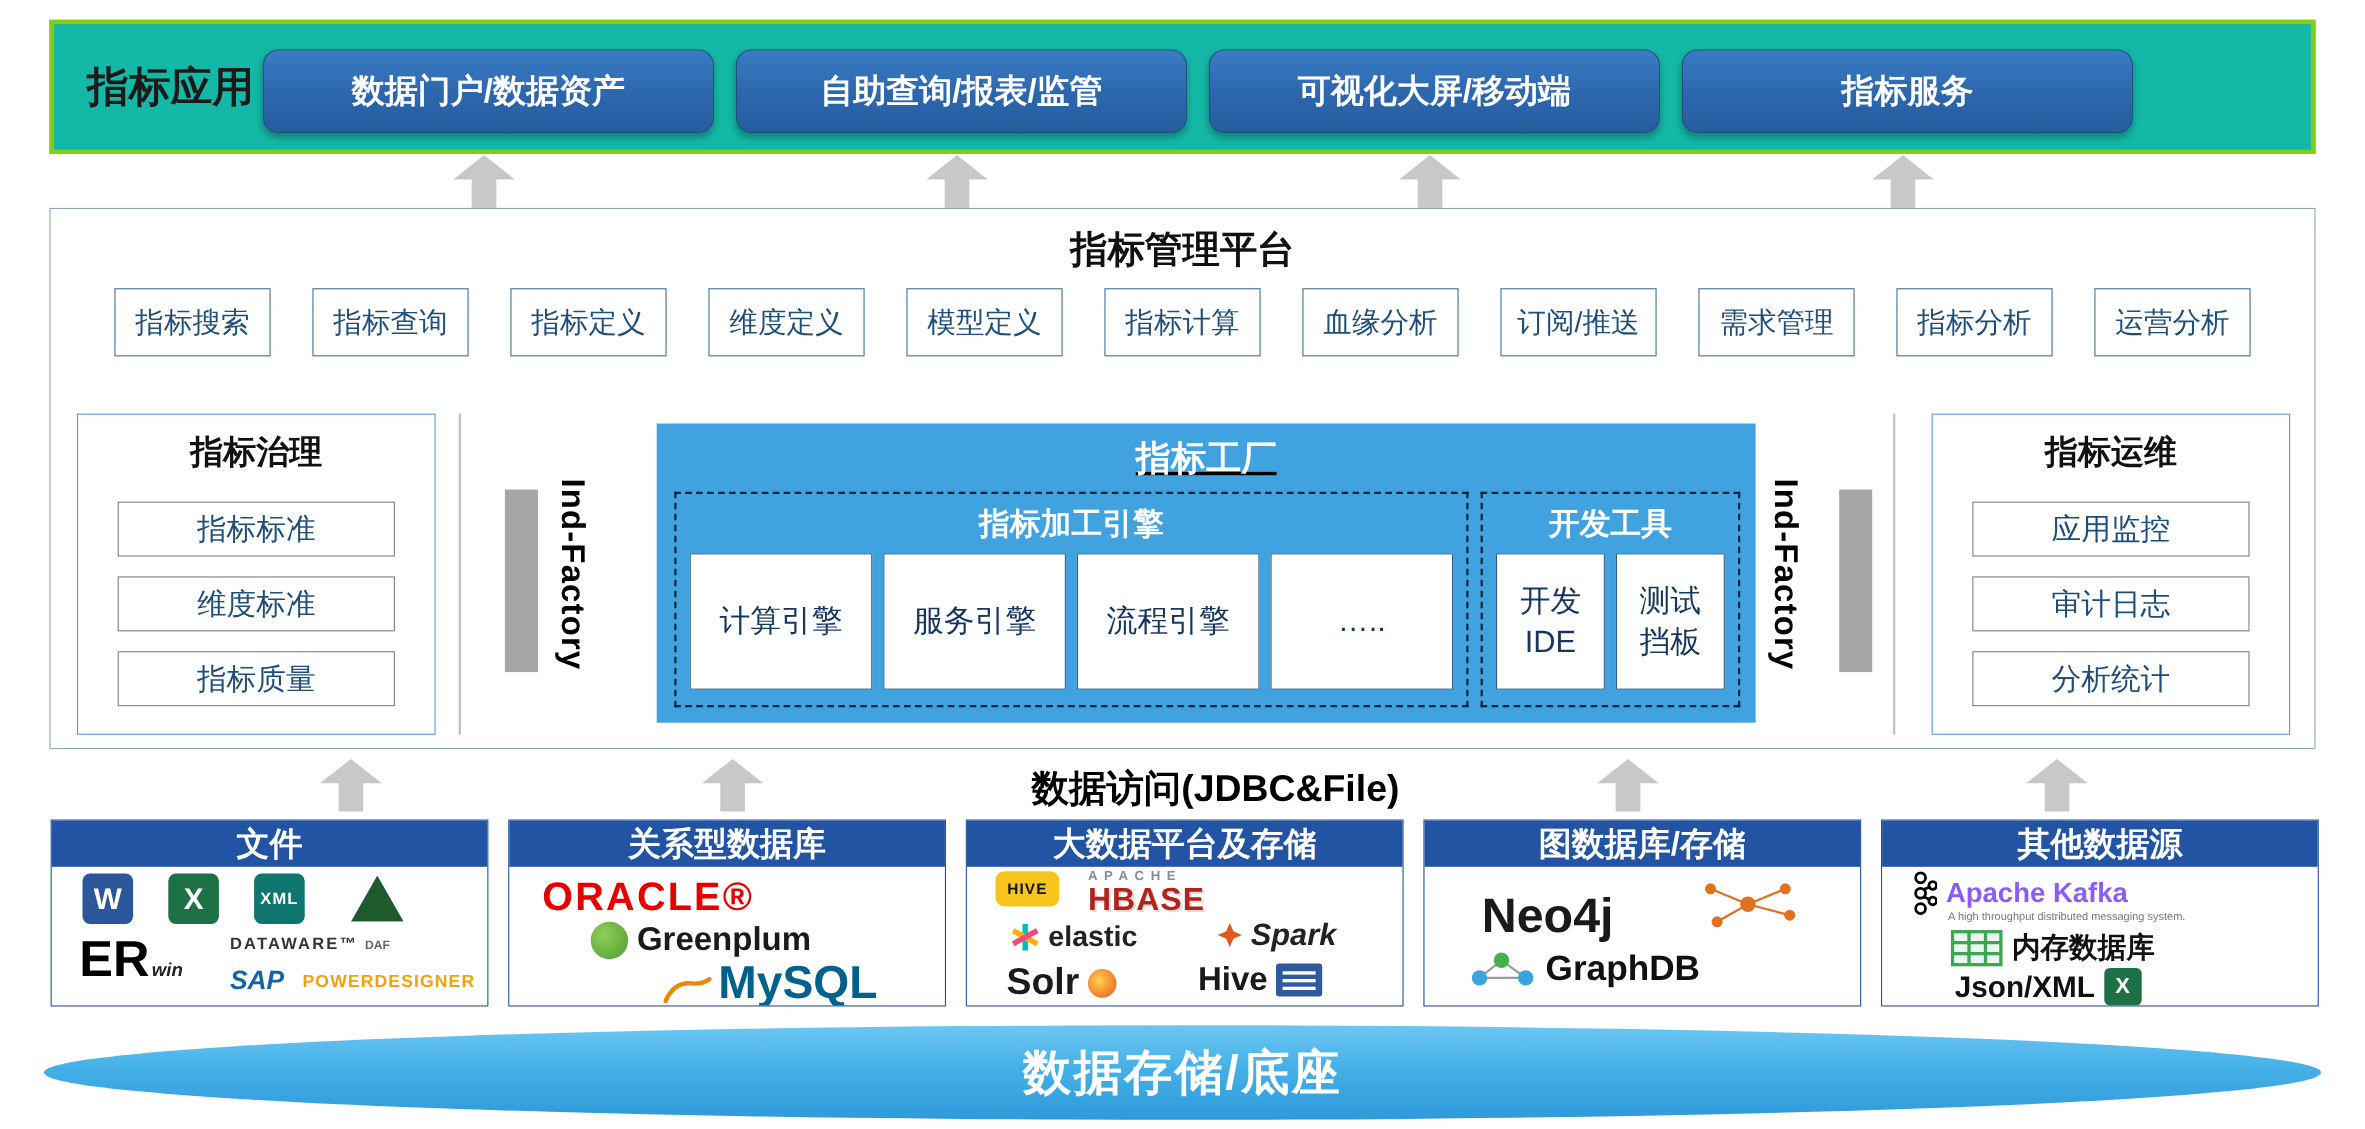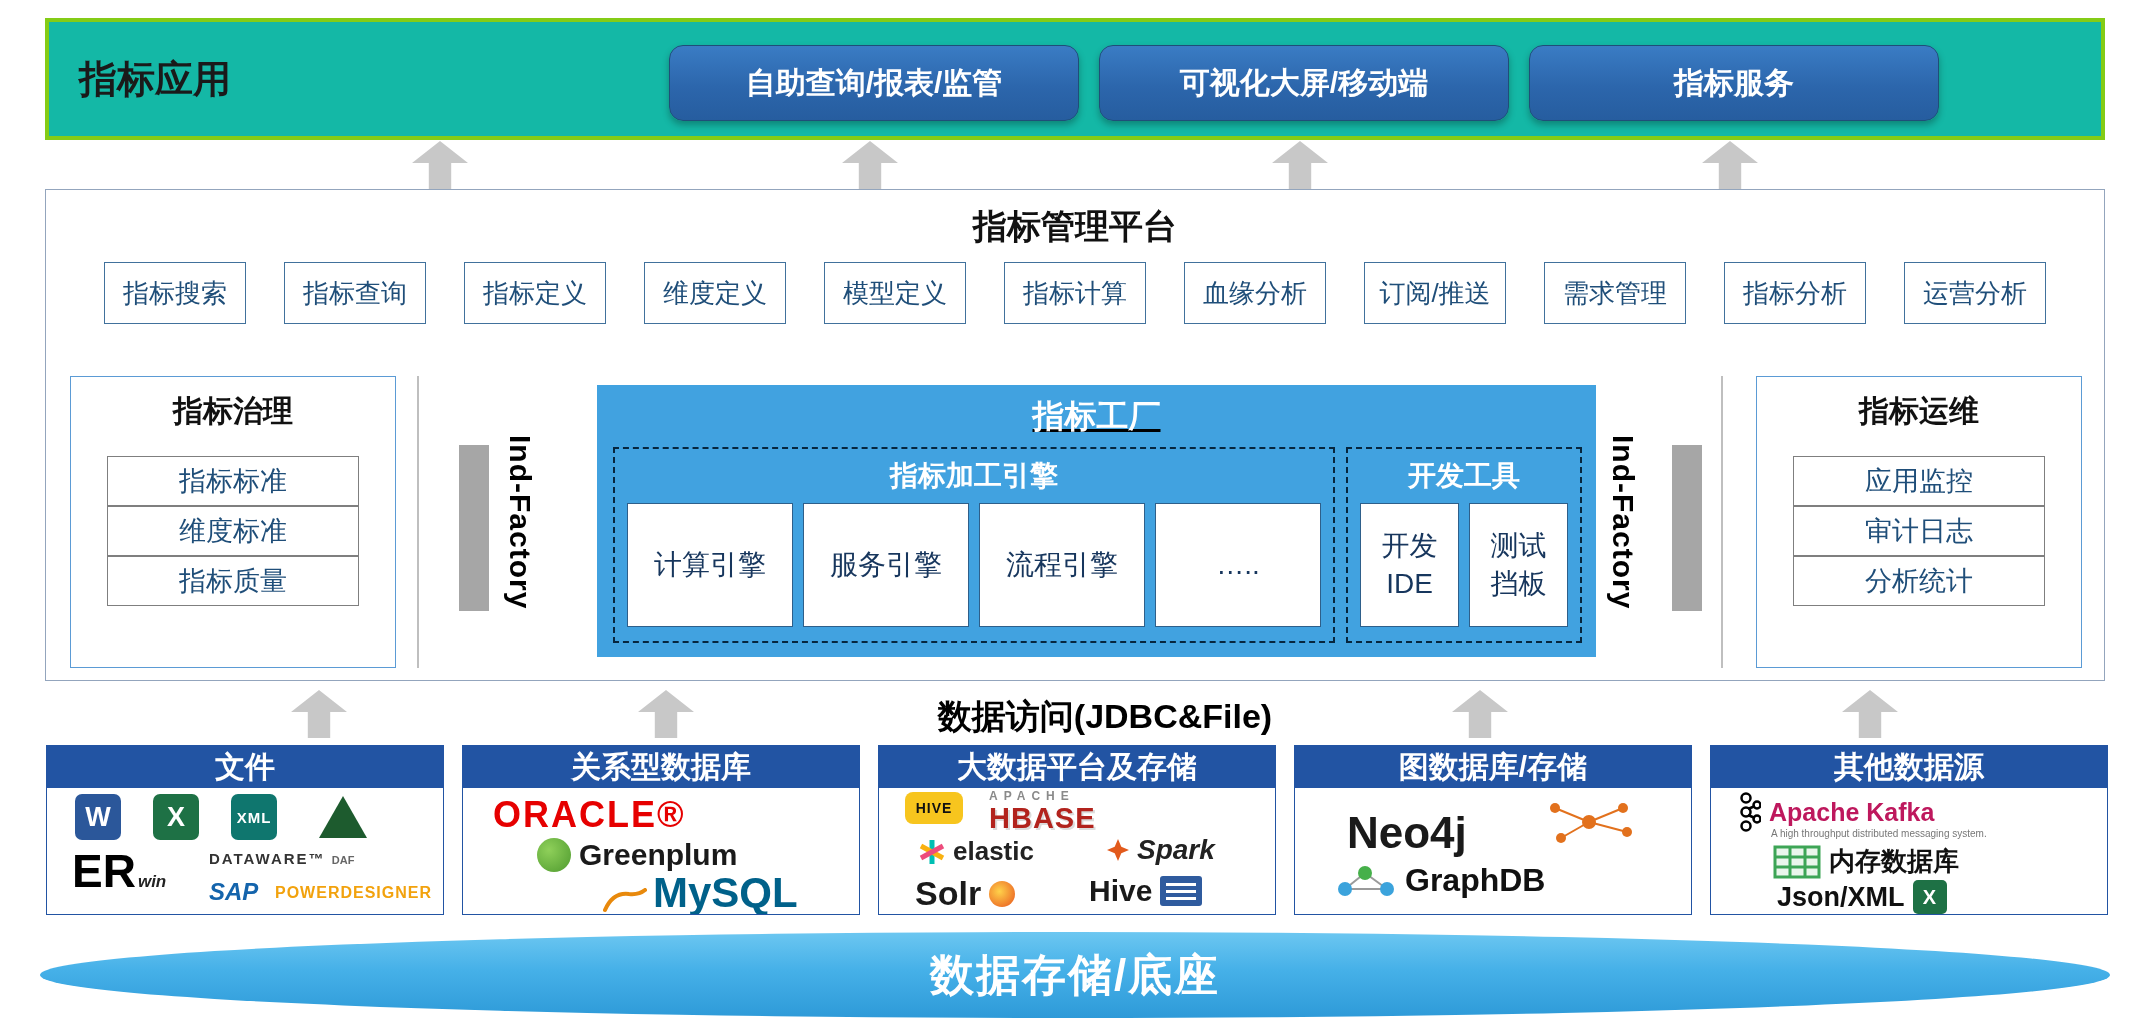--- a/index.html
+++ b/index.html
@@ -31,21 +31,21 @@
   .platform{position:absolute;left:45px;top:189px;width:2060px;height:492px;border:1px solid #93a5bd;background:#fff;}
   .platform-title{position:absolute;top:14px;left:0;right:0;text-align:center;font-size:34px;font-weight:bold;color:#111;}
   .features{position:absolute;top:72px;left:58px;right:58px;display:flex;justify-content:space-between;}
   .feature{width:142px;height:62px;border:1px solid var(--box-border-blue);background:#fff;display:flex;align-items:center;justify-content:center;
     font-size:26px;color:var(--box-text-blue);white-space:nowrap;}
 
   .side-box{position:absolute;top:186px;width:326px;height:292px;border:1px solid #5b9bd5;background:#fff;}
   .side-box.gov{left:24px;}
   .side-box.ops{right:22px;}
   .side-title{margin-top:14px;text-align:center;font-size:30px;font-weight:bold;color:#111;}
-  .side-items{margin-top:24px;display:flex;flex-direction:column;align-items:center;}
+  .side-items{margin-top:24px;display:flex;flex-direction:column;align-items:center;gap:18px;}
   .side-item{width:252px;height:50px;border:1px solid #7f7f7f;background:#fff;display:flex;align-items:center;justify-content:center;
     font-size:27px;color:var(--box-text-blue);}
 
   .vline{position:absolute;top:186px;width:2px;height:292px;background:#bfbfbf;}
   .vbar{position:absolute;top:255px;width:30px;height:166px;background:#a6a6a6;}
   .vtext{position:absolute;top:186px;height:292px;width:44px;display:flex;align-items:center;justify-content:center;
     writing-mode:vertical-rl;font-size:30px;font-weight:600;color:#000;letter-spacing:1px;}
 
   .factory{position:absolute;left:551px;top:195px;width:999px;height:272px;background:var(--factory-blue);text-decoration:underline;}
   .factory-title{margin-top:10px;text-align:center;color:#fff;font-size:32px;font-weight:bold;}
@@ -99,40 +99,41 @@
   .spark-text{font-size:28px;font-weight:800;font-style:italic;color:#222;}
   .solr-text{font-size:34px;font-weight:800;color:#1a1a1a;}
   .sun{width:26px;height:26px;border-radius:50%;background:radial-gradient(circle at 40% 40%,#ffd24a,#e8541e);}
   .hive-text{font-size:30px;font-weight:800;color:#1a1a1a;}
   .doc-icon{width:42px;height:30px;background:#2f5b9e;border-radius:3px;position:relative;}
   .doc-icon:before{content:"";position:absolute;left:6px;right:6px;top:7px;height:3px;background:#fff;box-shadow:0 7px 0 #fff,0 14px 0 #fff;}
 
   .neo4j-text{position:absolute;font-size:44px;font-weight:700;color:#1a1a1a;}
   .graphdb-text{font-size:32px;font-weight:800;color:#111;}
 
-  .kafka-name{font-size:25px;font-weight:700;color:#be185d;}
+  .kafka-name{font-size:25px;font-weight:700;color:#8b5cf6;}
   .kafka-sub{position:absolute;font-size:10px;color:#777;}
   .memdb-text{font-size:26px;font-weight:800;color:#111;}
   .json-text{font-size:27px;font-weight:800;color:#111;}
   .mini-excel{width:34px;height:34px;border-radius:5px;background:#1e7145;color:#fff;font-size:20px;font-weight:bold;
     display:flex;align-items:center;justify-content:center;}
 
   
   .disk{position:absolute;left:40px;top:932px;width:2070px;height:86px;border-radius:50%;
     background:linear-gradient(180deg,#6cc7f1 0%,var(--storage-blue) 45%,#2e9ad8 100%);
     display:flex;align-items:center;justify-content:center;}
   .disk-label{color:#fff;font-size:44px;font-weight:bold;letter-spacing:2px;}
 </style>
 </head>
 <body>
 
 <div class="canvas">
 
   <div class="app-row">
     <div class="app-label">指标应用</div>
+    <div class="app-btn" style="left:190px">数据门户/数据资产</div>
     <div class="app-btn" style="left:620px">自助查询/报表/监管</div>
     <div class="app-btn" style="left:1050px">可视化大屏/移动端</div>
     <div class="app-btn" style="left:1480px">指标服务</div>
   </div>
 
   <div class="block-arrow" style="left:412px;top:141px"></div>
   <div class="block-arrow" style="left:842px;top:141px"></div>
   <div class="block-arrow" style="left:1272px;top:141px"></div>
   <div class="block-arrow" style="left:1702px;top:141px"></div>
 

